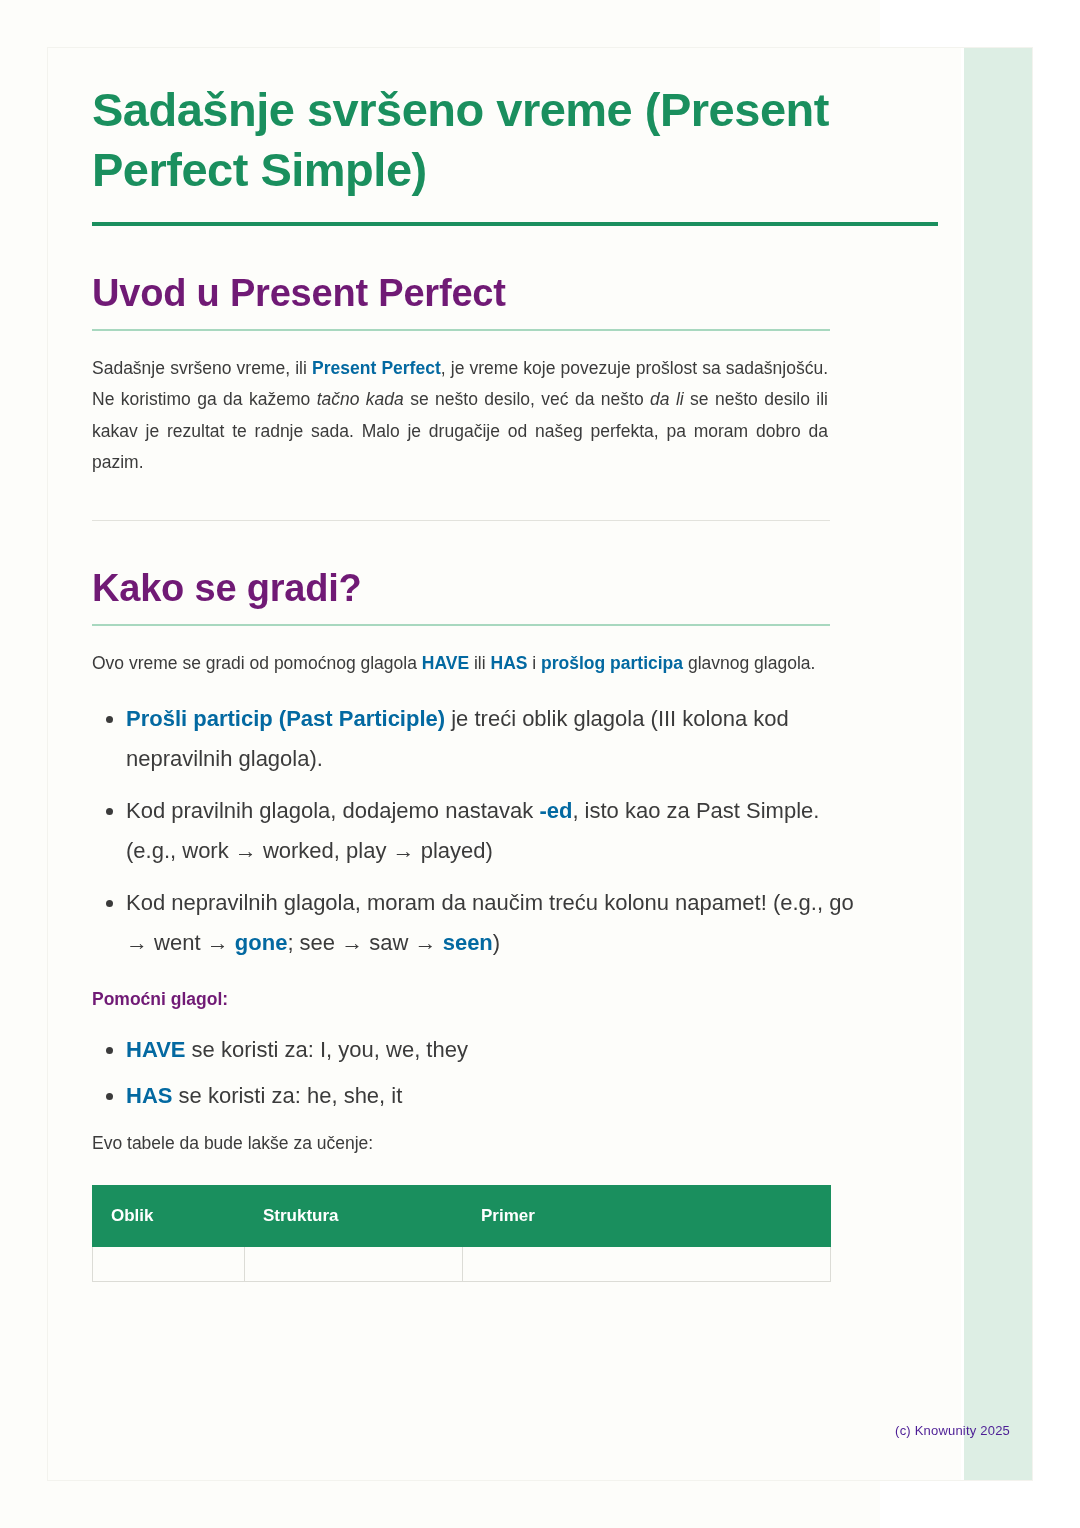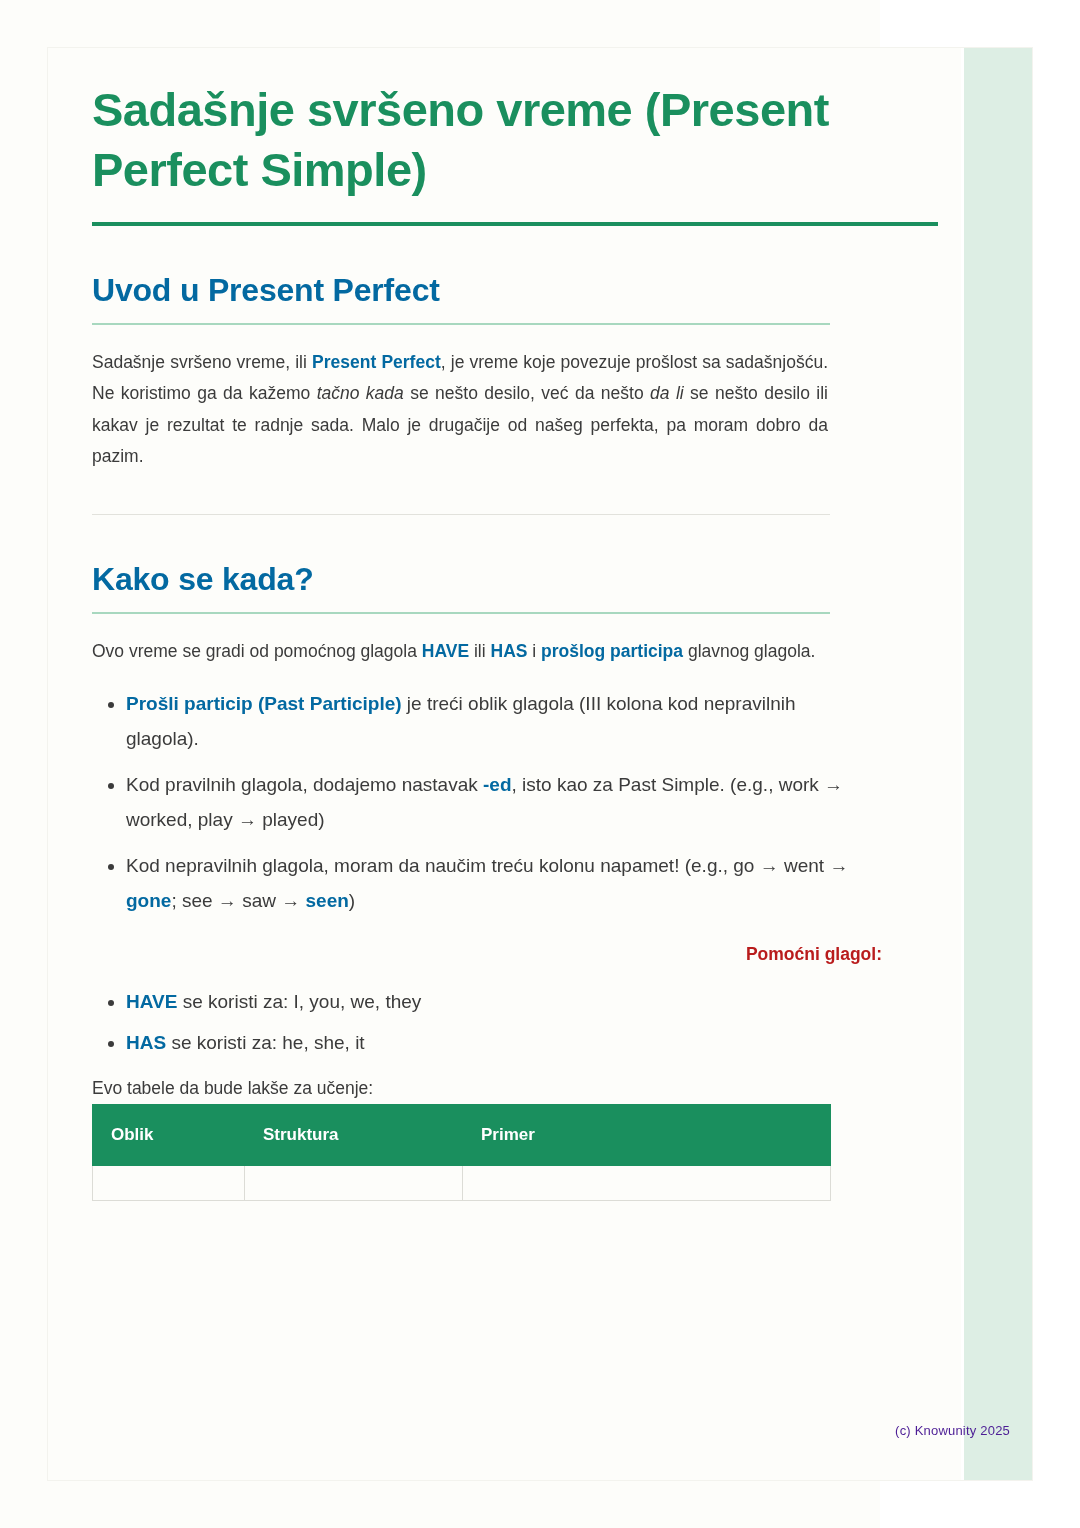--- a/index.html
+++ b/index.html
@@ -60,22 +60,22 @@
     margin: 0 0 0 0;
     letter-spacing: -0.5px;
   }
   .title-rule {
     margin-top: 22px;
     height: 4px;
     background: #1a8f5e;
     width: 846px;
   }
   h2.section-title {
-    font-size: 32px;
-    color: #0369a1;
+    font-size: 38px;
+    color: #701a75;
     font-weight: 700;
     margin: 46px 0 0 0;
     letter-spacing: -0.2px;
   }
   .section-rule {
     margin-top: 14px;
     height: 2px;
     background: #a8d8bf;
     width: 738px;
   }
@@ -96,43 +96,43 @@
     height: 1px;
     background: #e2e2dc;
     width: 738px;
   }
   ul.bullets {
     margin: 20px 0 0 0;
     padding-left: 34px;
     width: 740px;
   }
   ul.bullets li {
-    font-size: 19px;
+    font-size: 22px;
     line-height: 1.82;
     color: #3b3b3b;
     margin-bottom: 12px;
   }
   ul.bullets.tight li {
     margin-bottom: 6px;
   }
   b, strong {
     font-weight: 700;
     color: #0369a1;
   }
   i, em {
     font-style: italic;
   }
   .lead-label {
     font-size: 17.5px;
     font-weight: 700;
-    color: #b91c1c;
+    color: #701a75;
     margin: 26px 0 0 0;
-    text-align: right;
   }
   table.grammar-table {
+    margin-top: 26px;
     border-collapse: collapse;
     width: 738px;
     table-layout: fixed;
     padding-left: 40px;
   }
   table.grammar-table th {
     background: #1a8f5e;
     color: #ffffff;
     font-size: 17px;
     font-weight: 600;
@@ -176,21 +176,21 @@
 
       <h1 class="doc-title">Sadašnje svršeno vreme (Present Perfect Simple)</h1>
       <div class="title-rule"></div>
 
       <h2 class="section-title">Uvod u Present Perfect</h2>
       <div class="section-rule"></div>
       <p class="body-text"><span>Sadašnje svršeno vreme, ili </span><b>Present Perfect</b><span>, je vreme koje povezuje prošlost sa sadašnjošću. Ne koristimo ga da kažemo </span><i>tačno kada</i><span> se nešto desilo, već da nešto </span><i>da li</i><span> se nešto desilo ili kakav je rezultat te radnje sada. Malo je drugačije od našeg perfekta, pa moram dobro da pazim.</span></p>
 
       <div class="divider"></div>
 
-      <h2 class="section-title">Kako se kada?</h2>
+      <h2 class="section-title">Kako se gradi?</h2>
       <div class="section-rule"></div>
       <p class="body-text"><span>Ovo vreme se gradi od pomoćnog glagola </span><b>HAVE</b><span> ili </span><b>HAS</b><span> i </span><b>prošlog participa</b><span> glavnog glagola.</span></p>
 
       <ul class="bullets">
           <li><b>Prošli particip (Past Participle)</b><span> je treći oblik glagola (III kolona kod nepravilnih glagola).</span></li>
           <li><span>Kod pravilnih glagola, dodajemo nastavak </span><b>-ed</b><span>, isto kao za Past Simple. (e.g., work → worked, play → played)</span></li>
           <li><span>Kod nepravilnih glagola, moram da naučim treću kolonu napamet! (e.g., go → went → </span><b>gone</b><span>; see → saw → </span><b>seen</b><span>)</span></li>
         </ul>
 
       <p class="lead-label">Pomoćni glagol:</p>

